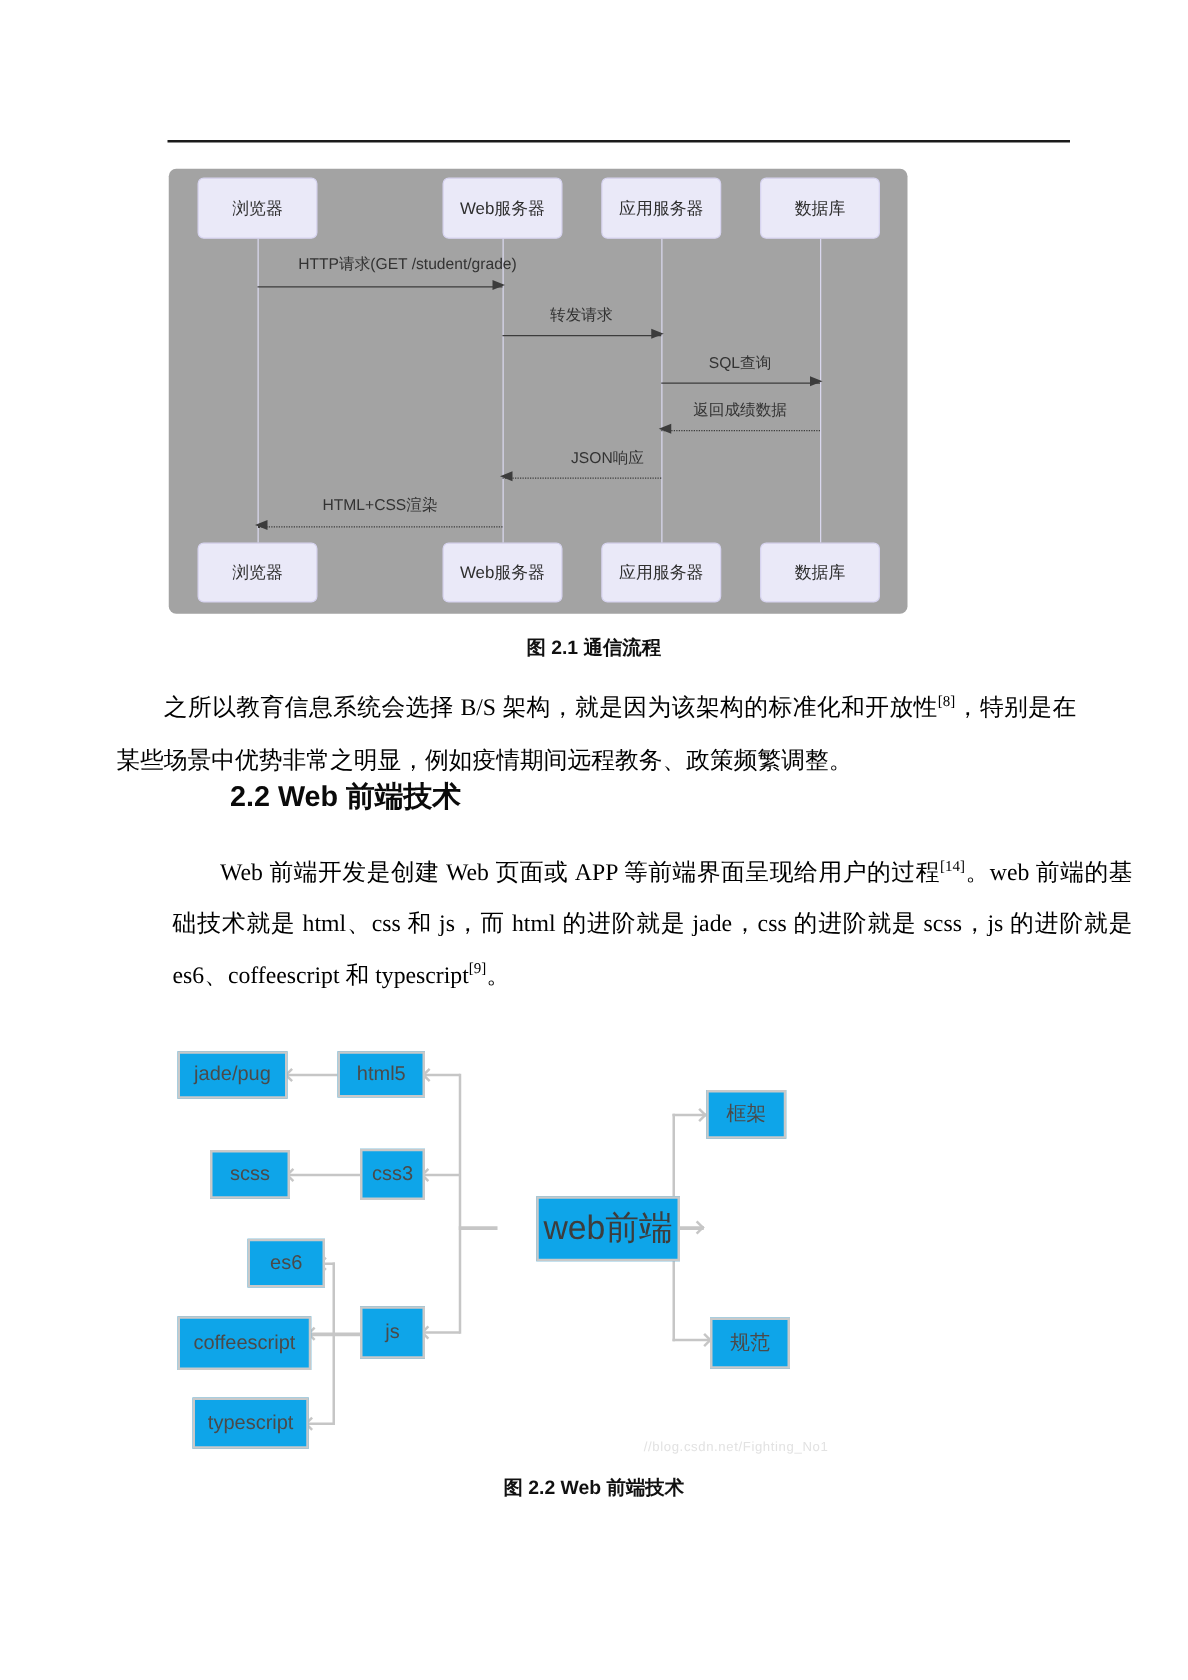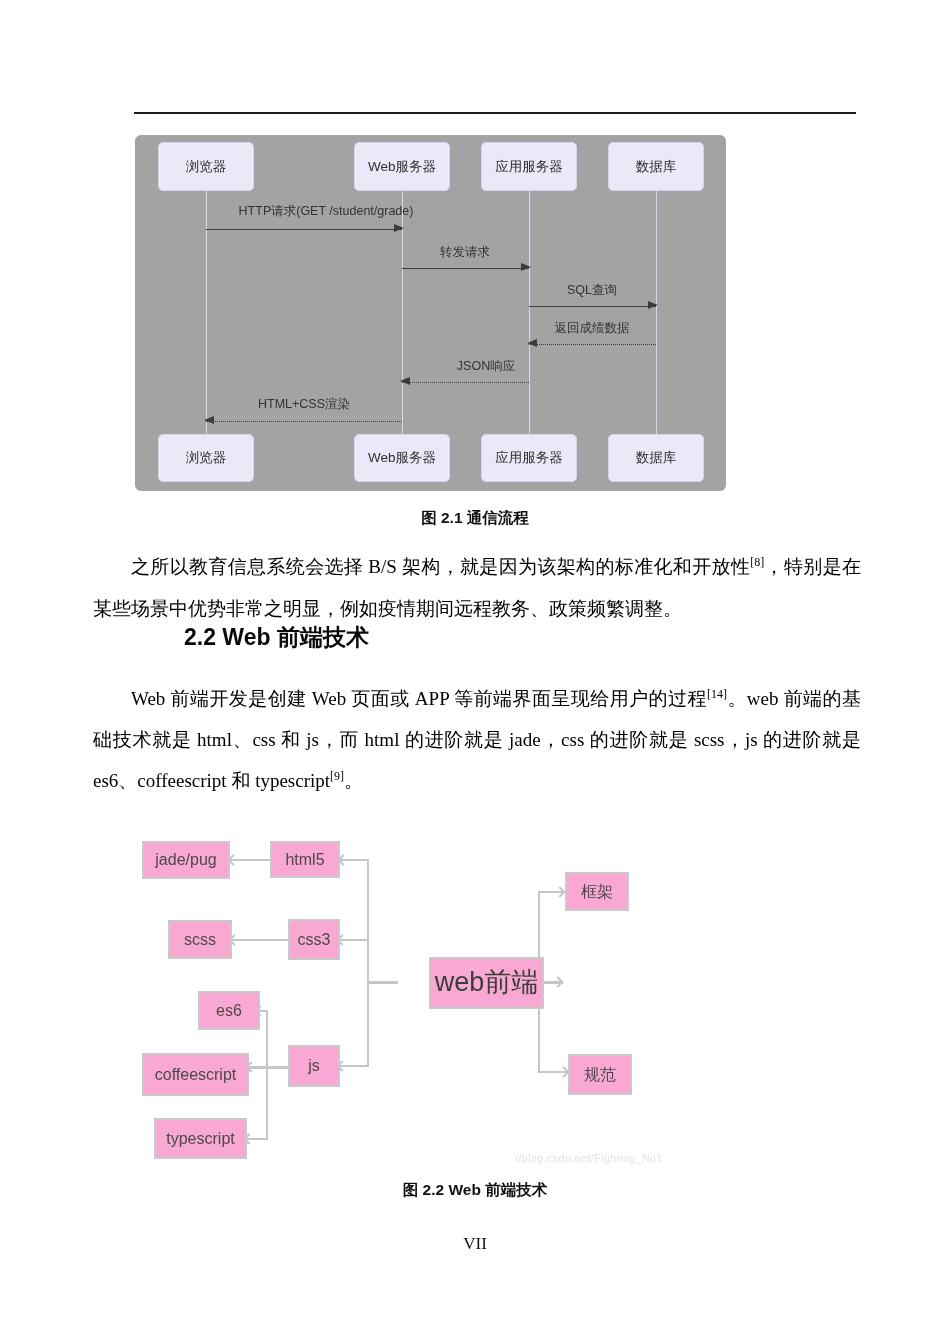--- a/index.html
+++ b/index.html
@@ -32,32 +32,32 @@
 
   
   .fig-caption{position:absolute;left:0;width:100%;text-align:center;
                font-family:"Liberation Sans",sans-serif;font-weight:bold;
                font-size:15.5px;color:#111;}
   .cap1{top:508px;}
   .cap2{top:1180px;}
   .body-par{position:absolute;left:93px;width:768px;margin:0;font-size:19px;
             text-align:justify;color:#000;}
   .p1{top:546px;line-height:42px;}
-  .p2{top:678px;line-height:41px;}
+  .p2{top:678px;line-height:41px;margin-left:45px;}
   .p3{top:791px;line-height:41px;}
   .indent{text-indent:2em;}
   .body-par sup{font-size:12px;line-height:0;}
   .sec-heading{position:absolute;left:184px;top:622px;margin:0;
                font-family:"Liberation Sans",sans-serif;font-weight:bold;
                font-size:23px;color:#0a0a0a;}
 
   
   .tree{position:absolute;left:135px;top:835px;width:540px;height:332px;background:#fff;
         font-family:"Liberation Sans",sans-serif;}
-  .t-box{position:absolute;background:#f9a8d4;border:2px solid #c9c9c9;box-sizing:border-box;
+  .t-box{position:absolute;background:#0ea5e9;border:2px solid #c9c9c9;box-sizing:border-box;
          display:flex;align-items:center;justify-content:center;text-align:center;
          font-size:16px;color:#4a4a4a;line-height:1.25;}
   .t-box.center-node{font-size:27px;color:#3d3d3d;}
   .t-box.small-two{font-size:15px;padding:2px;}
   .tl-h{position:absolute;height:0;border-top:2px solid #c6c6c6;}
   .tl-h.thick{border-top-width:3px;}
   .tl-v{position:absolute;width:0;border-left:2px solid #c6c6c6;}
   .chev{position:absolute;width:8px;height:8px;border:solid #c6c6c6;box-sizing:border-box;}
   .chev.cl{border-width:2px 0 0 2px;transform:rotate(-45deg);}
   .chev.cr{border-width:2px 2px 0 0;transform:rotate(45deg);}
@@ -175,14 +175,13 @@
     <div class="t-box" style="left:19px;top:283px;width:93px;height:41px;">typescript</div>
     <div class="t-box center-node" style="left:262px;top:122px;width:115px;height:52px;margin-left:32px;">web前端</div>
     <div class="t-box" style="left:430px;top:37px;width:64px;height:39px;">框架</div>
     <div class="t-box" style="left:433px;top:219px;width:64px;height:41px;">规范</div>
 
     <div class="watermark">//blog.csdn.net/Fighting_No1</div>
   </div>
 
   <div class="fig-caption cap2">图 2.2 Web 前端技术</div>
 
-  <div class="page-number">VII</div>
 </div>
 
 </body></html>

